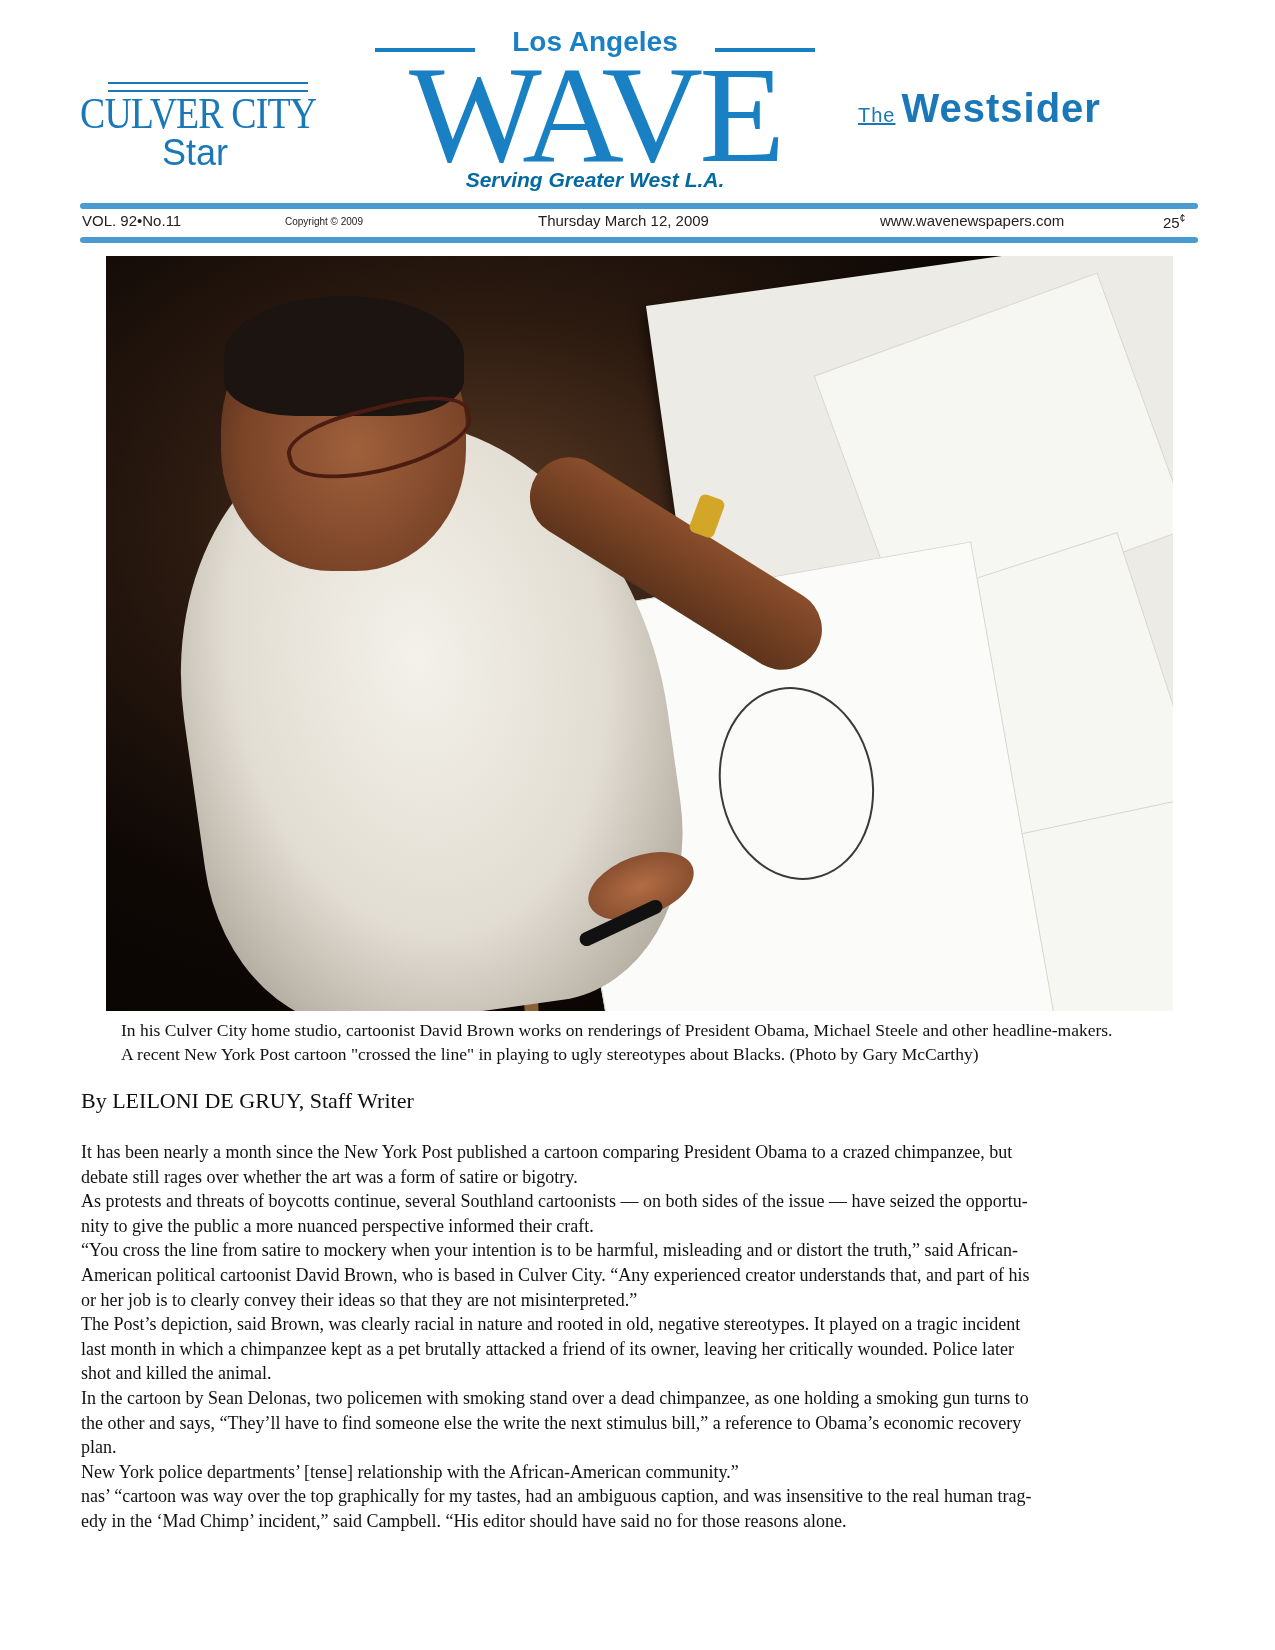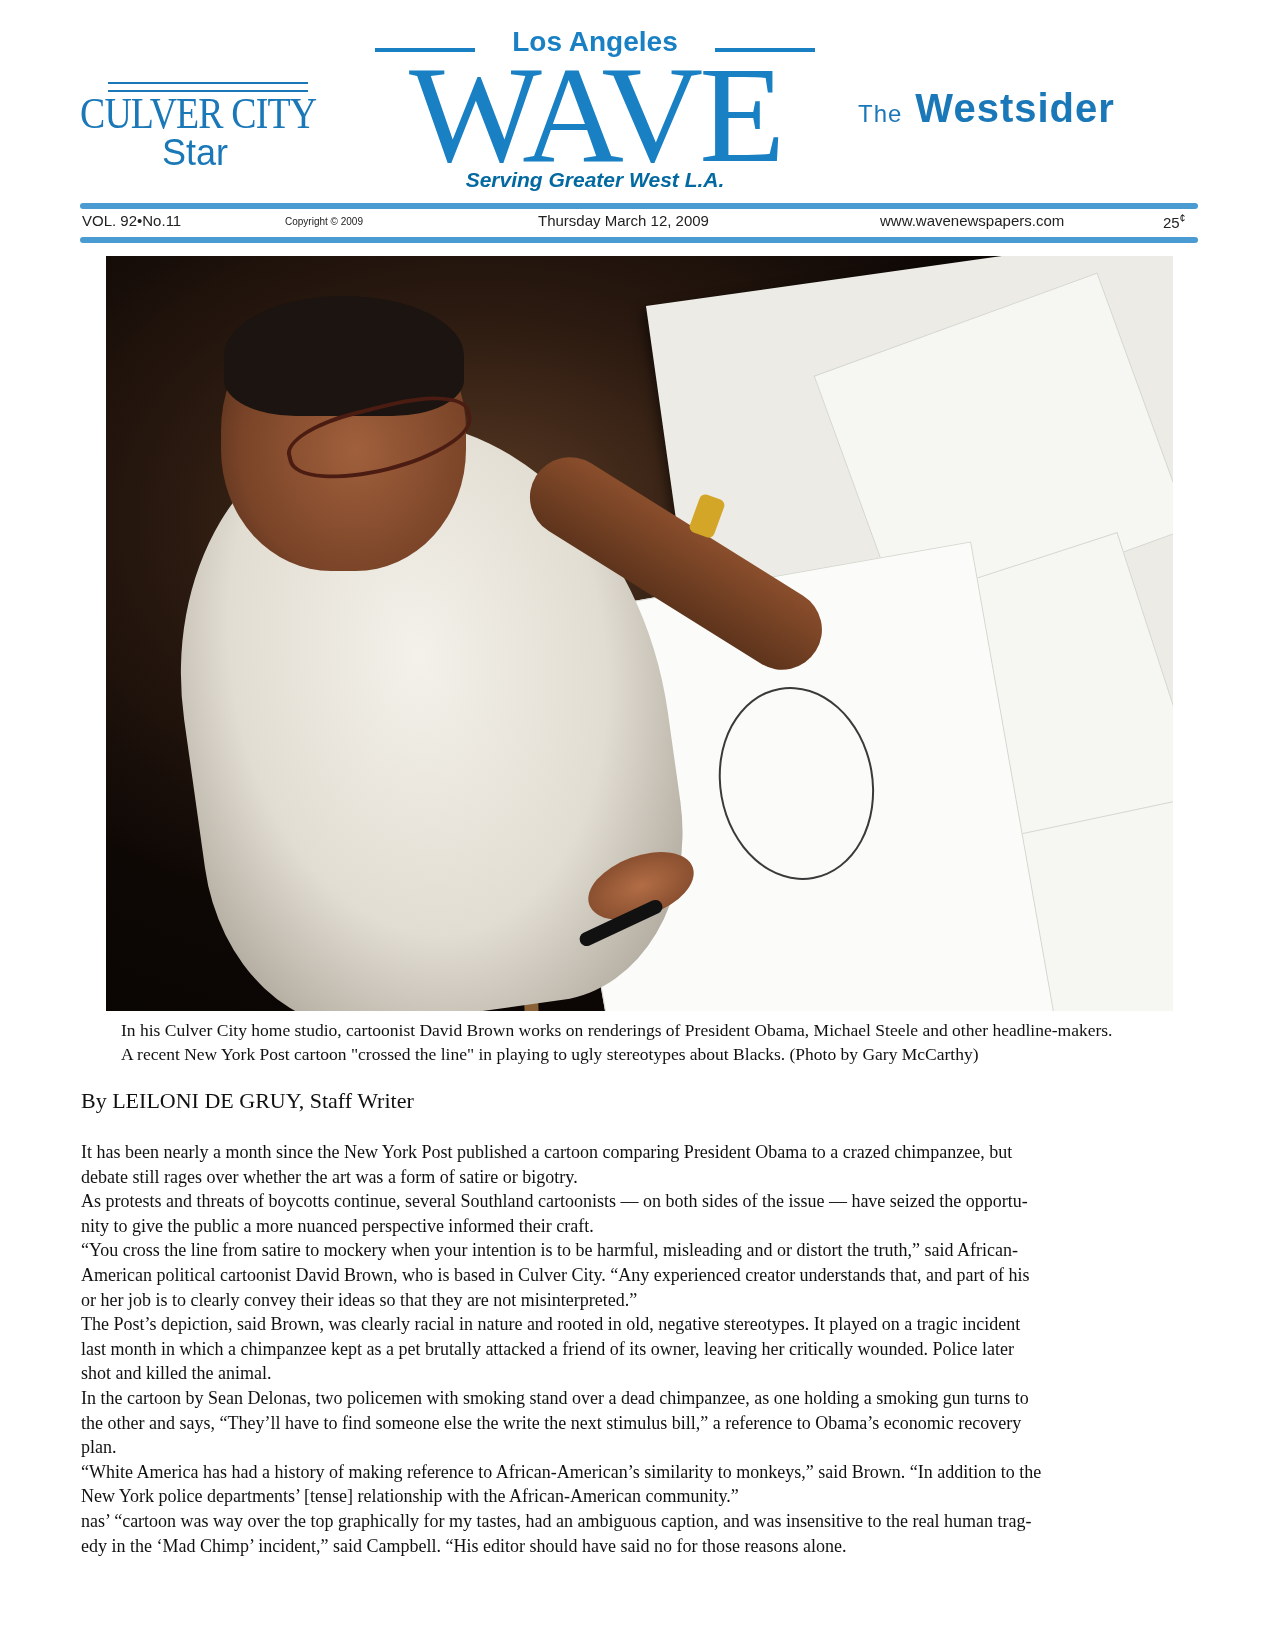--- a/index.html
+++ b/index.html
@@ -18,21 +18,21 @@
     .wave { position: absolute; left: 375px; top: 28px; width: 440px; height: 170px; color: #1a80c4; text-align: center; }
     .wave .top { position: absolute; left: 0; top: 0; width: 440px; height: 34px; }
     .wave .top .bar { position: absolute; top: 20px; height: 4px; background: #1a80c4; width: 100px; }
     .wave .top .bar.l { left: 0; }
     .wave .top .bar.r { right: 0; }
     .wave .top .txt { position: absolute; left: 0; width: 440px; top: -2px; font-family: "Liberation Sans", sans-serif; font-weight: bold; font-size: 28px; }
     .wave .word { position: absolute; left: 0; top: 18px; width: 440px; font-family: "Liberation Serif", serif; font-size: 138px; line-height: 138px; letter-spacing: -4px; transform: scaleX(1.02); }
     .wave .serving { position: absolute; left: 0; top: 140px; width: 440px; font-family: "Liberation Sans", sans-serif; font-weight: bold; font-style: italic; font-size: 21px; color: #0369a1; }
 
     .westsider { position: absolute; left: 858px; top: 86px; color: #1a78b8; white-space: nowrap; font-family: "Liberation Sans", sans-serif; font-weight: bold; }
-    .westsider .the { font-size: 24px; font-weight: normal; letter-spacing: 1px; margin-right: 13px; }
+    .westsider .the { font-size: 20px; font-weight: normal; letter-spacing: 1px; margin-right: 6px; text-decoration: underline; }
     .westsider .name { font-size: 40px; letter-spacing: 1px; }
 
     
     .band { position: absolute; left: 80px; top: 203px; width: 1118px; height: 40px; }
     .band .rule { position: absolute; left: 0; width: 1118px; height: 6px; background: #4a9bd2; border-radius: 3px; }
     .band .rule.top { top: 0; }
     .band .rule.bottom { top: 34px; }
     .band .item { position: absolute; top: 9px; font-family: "Liberation Sans", sans-serif; font-size: 15px; color: #222; white-space: nowrap; }
     .band .vol { left: 2px; }
     .band .copy { left: 205px; top: 13px; font-size: 10px; }
@@ -148,17 +148,16 @@
   <span class="ln">nity to give the public a more nuanced perspective informed their craft.</span>
   <span class="ln">“You cross the line from satire to mockery when your intention is to be harmful, misleading and or distort the truth,” said African-</span>
   <span class="ln">American political cartoonist David Brown, who is based in Culver City. “Any experienced creator understands that, and part of his</span>
   <span class="ln">or her job is to clearly convey their ideas so that they are not misinterpreted.”</span>
   <span class="ln">The Post’s depiction, said Brown, was clearly racial in nature and rooted in old, negative stereotypes. It played on a tragic incident</span>
   <span class="ln">last month in which a chimpanzee kept as a pet brutally attacked a friend of its owner, leaving her critically wounded. Police later</span>
   <span class="ln">shot and killed the animal.</span>
   <span class="ln">In the cartoon by Sean Delonas, two policemen with smoking stand over a dead chimpanzee, as one holding a smoking gun turns to</span>
   <span class="ln">the other and says, “They’ll have to find someone else the write the next stimulus bill,” a reference to Obama’s economic recovery</span>
   <span class="ln">plan.</span>
-  <span class="ln">“White America has had a history of making reference to African-American’s similarity to monkeys,” said Brown. “In addition to the</span>
   <span class="ln">New York police departments’ [tense] relationship with the African-American community.”</span>
   <span class="ln">nas’ “cartoon was way over the top graphically for my tastes, had an ambiguous caption, and was insensitive to the real human trag-</span>
   <span class="ln">edy in the ‘Mad Chimp’ incident,” said Campbell. “His editor should have said no for those reasons alone.</span>
 </article>
 
 </body></html>

